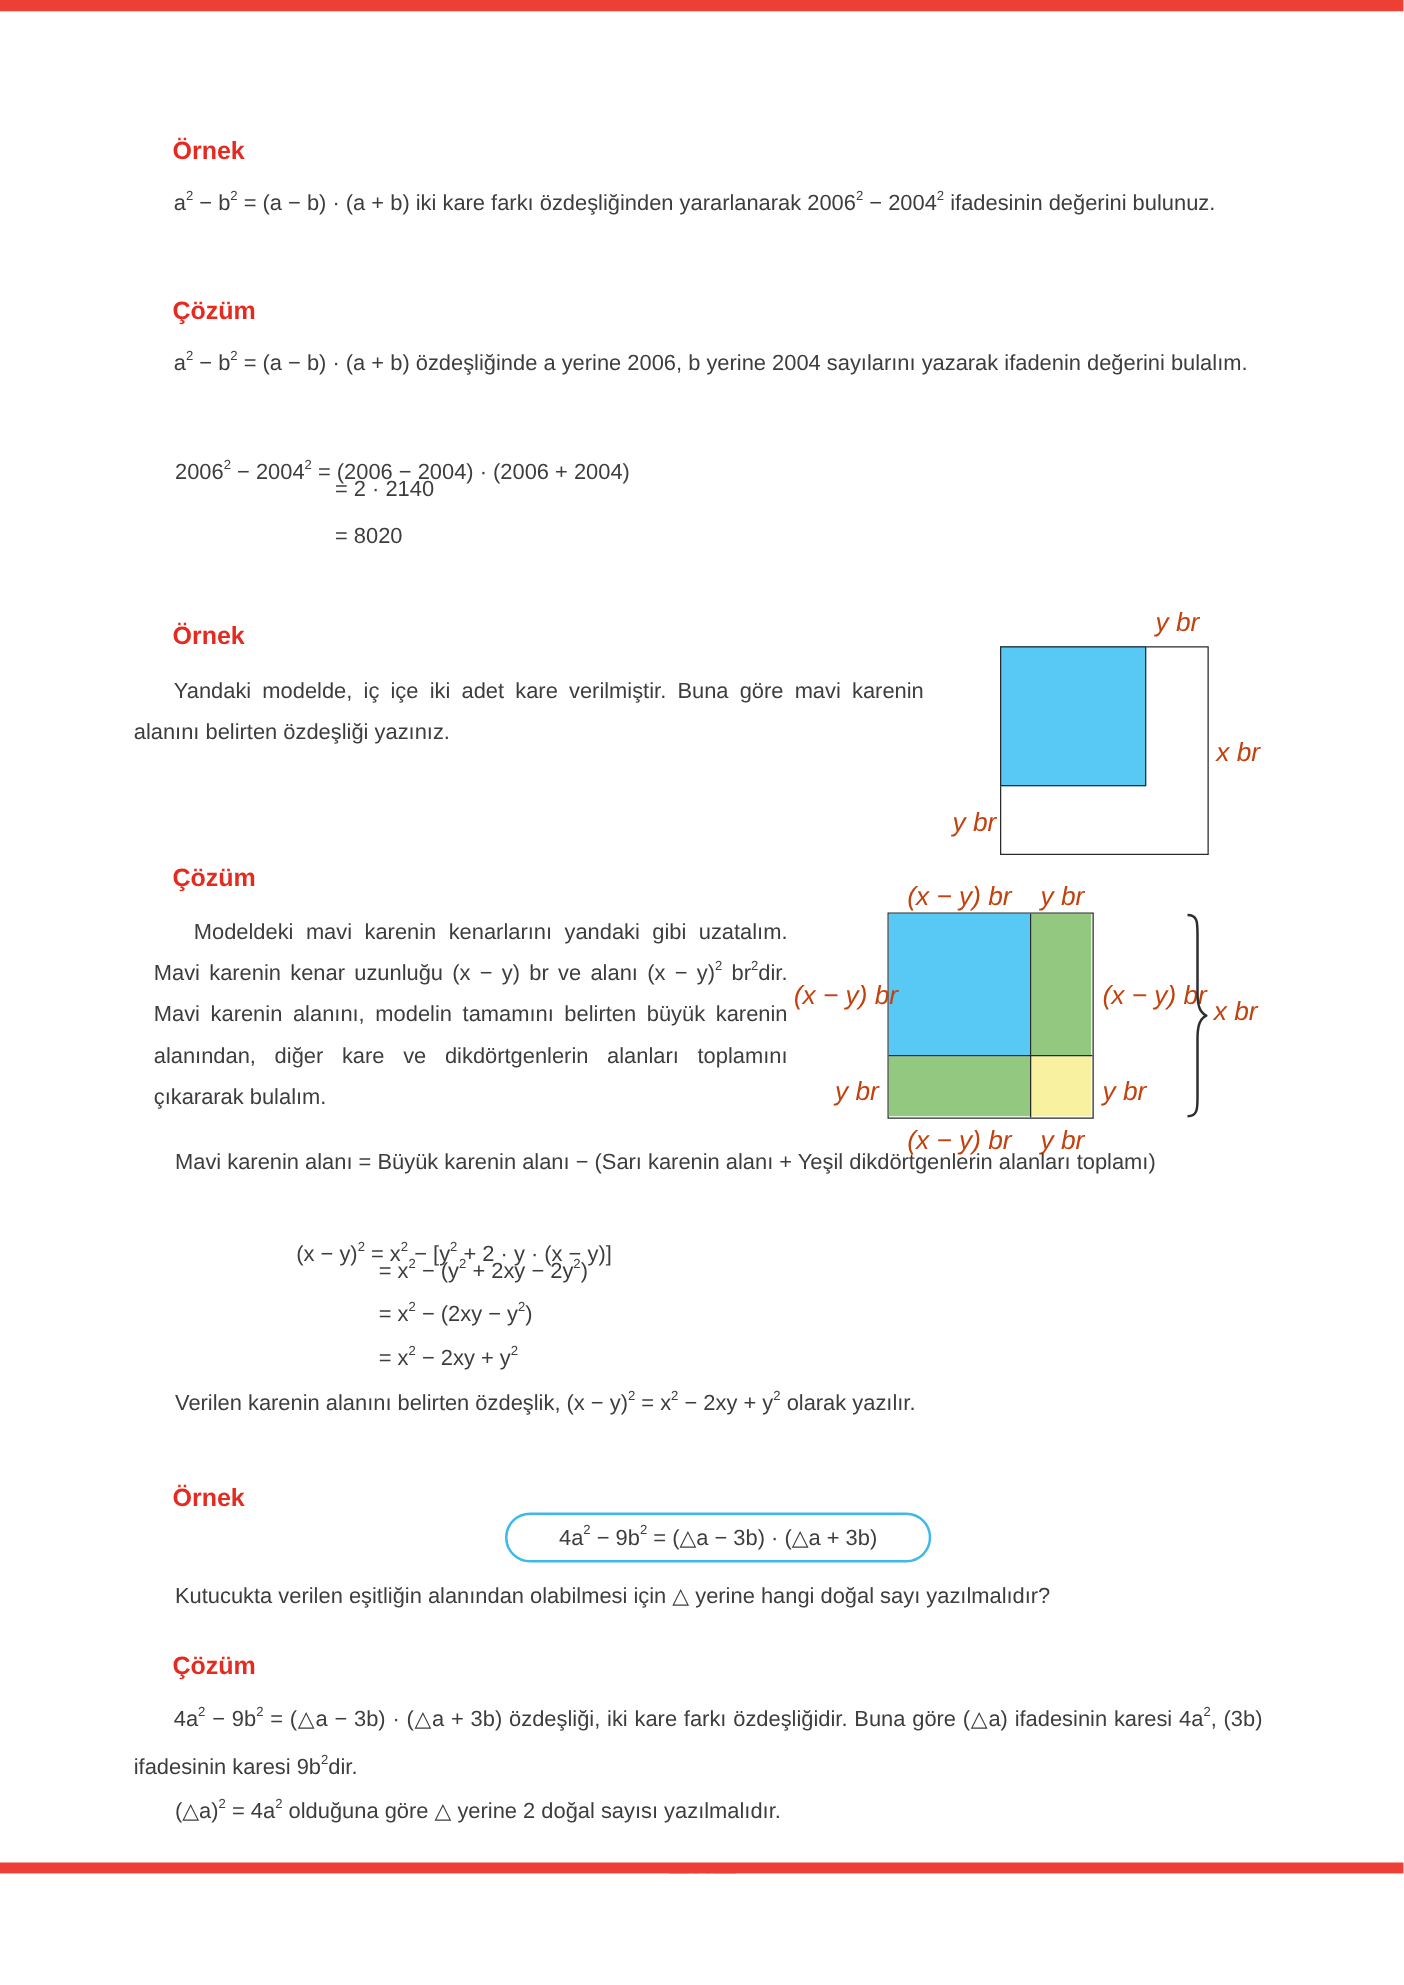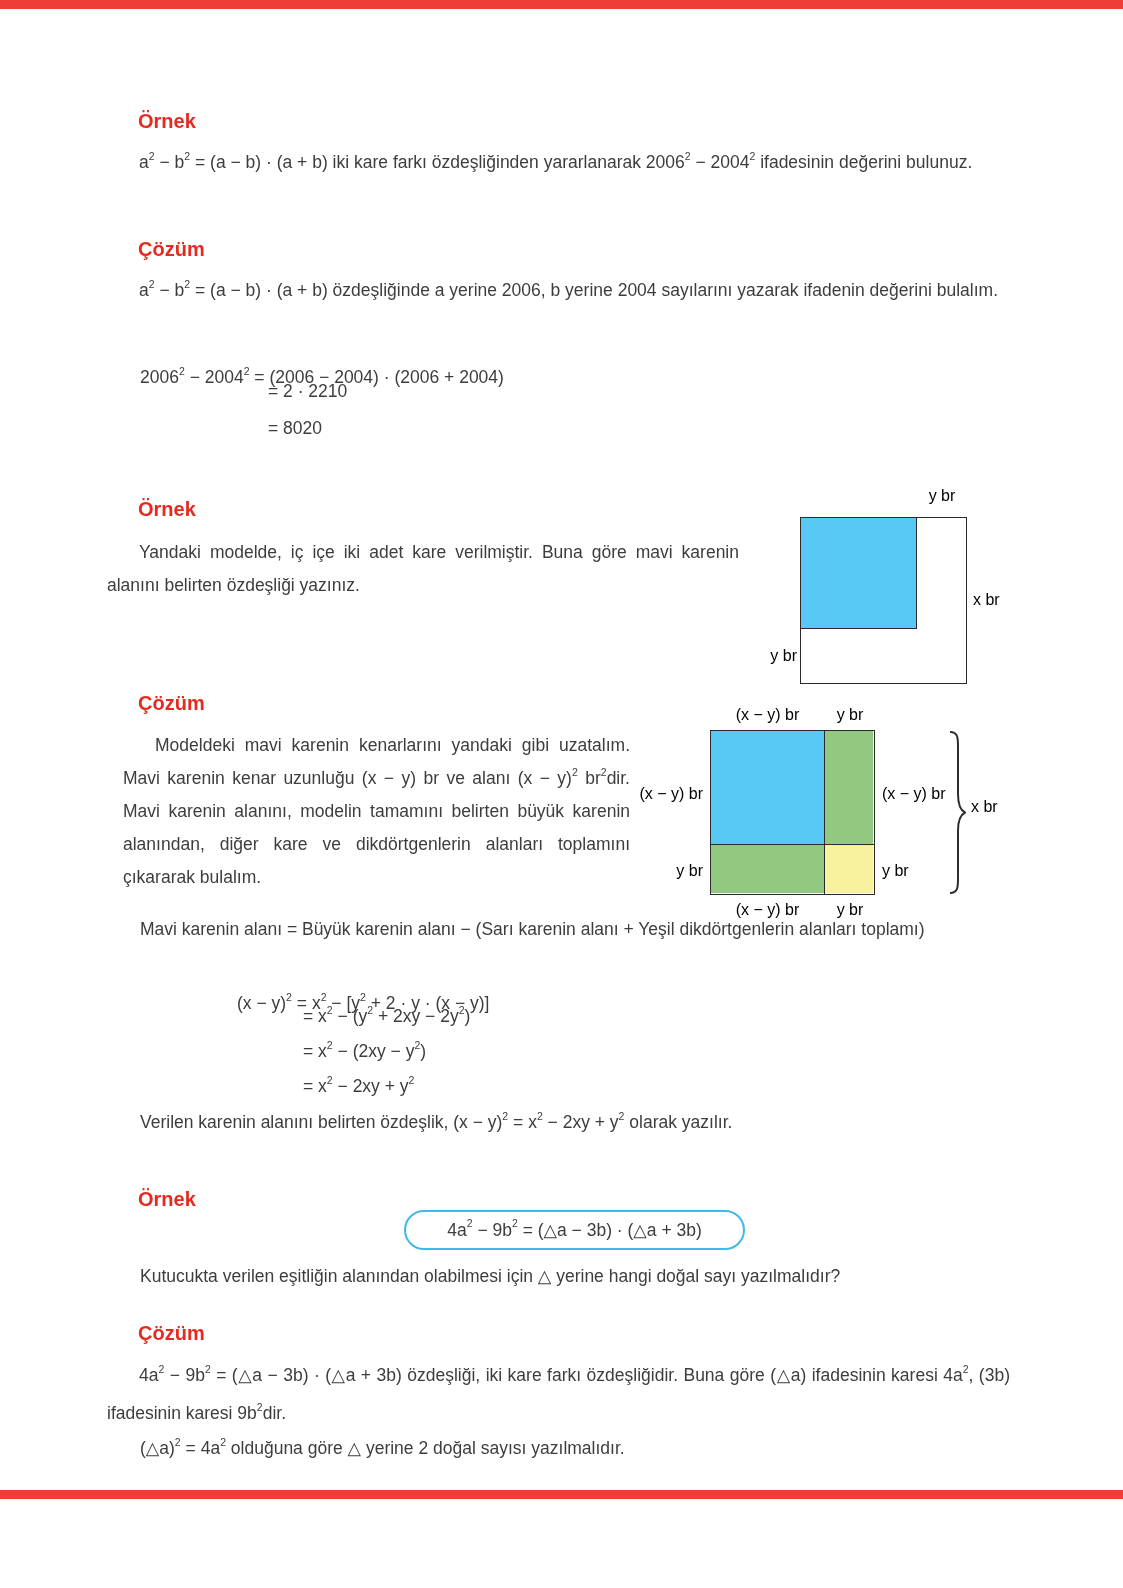--- a/index.html
+++ b/index.html
@@ -21,21 +21,21 @@
     text-align:justify; text-indent:32px; hyphens:auto;
   }
   .math { position:absolute; font-size:17.5px; white-space:nowrap; }
   sup { font-size:0.6em; line-height:0; position:relative; top:-0.15em; }
   .diagram { position:absolute; }
   .sq { position:absolute; background:#fff; border:1.5px solid #2a2a2a; }
   .fill-blue { background:var(--blue-fill,#58c8f5); }
   .cell { position:absolute; }
   .vdiv { position:absolute; top:0; width:0; height:100%; border-left:1.5px solid #2a2a2a; }
   .hdiv { position:absolute; left:0; height:0; width:100%; border-top:1.5px solid #2a2a2a; }
-  .dlabel { position:absolute; font-size:16px; white-space:nowrap; color:#000000; }
+  .dlabel { position:absolute; font-size:21px; white-space:nowrap; color:#c2410c;font-style:italic; }
   .brace { position:absolute; }
   .eq-box {
     position:absolute; width:341px; height:40px;
     border:2.5px solid var(--box-border,#3fb9e9); border-radius:20px;
     display:flex; align-items:center; justify-content:center;
     font-size:17.5px; background:#fff;
   }
   .page-badge {
     position:absolute; left:50%; top:1491px; transform:translateX(-50%);
     background:var(--page-badge,#f7941d); color:#fff; font-weight:bold;
@@ -48,21 +48,21 @@
 <div class="page">
   <div class="strip top"></div>
 
   <h2 class="heading" style="left:138px; top:110px;">Örnek</h2>
   <p class="para" style="left:107px; top:146px; width:903px;">a<sup>2</sup> − b<sup>2</sup> = (a − b) · (a + b) iki kare farkı özdeşliğinden yararlanarak 2006<sup>2</sup> − 2004<sup>2</sup> ifadesinin değerini bulunuz.</p>
 
   <h2 class="heading" style="left:138px; top:238px;">Çözüm</h2>
   <p class="para" style="left:107px; top:274px; width:903px;">a<sup>2</sup> − b<sup>2</sup> = (a − b) · (a + b) özdeşliğinde a yerine 2006, b yerine 2004 sayılarını yazarak ifadenin değerini bulalım.</p>
 
   <div class="math" style="left:140px; top:343px;margin-top:24px;">2006<sup>2</sup> − 2004<sup>2</sup> = (2006 − 2004) · (2006 + 2004)</div>
-  <div class="math" style="left:268px; top:381px;">= 2 · 2210</div>
+  <div class="math" style="left:268px; top:381px;">= 2 · 2140</div>
   <div class="math" style="left:268px; top:418px;">= 8020</div>
 
   <h2 class="heading" style="left:138px; top:498px;">Örnek</h2>
   <p class="para" style="left:107px; top:536px; width:632px;">Yandaki modelde, iç içe iki adet kare verilmiştir. Buna göre mavi karenin alanını belirten özdeşliği yazınız.</p>
 
   <div class="diagram" style="left:755px; top:485px; width:270px; height:215px;">
     <div class="sq" style="left:45px; top:32px; width:167px; height:167px;"></div>
     <div class="sq fill-blue" style="left:45px; top:32px; width:117px; height:112px;"></div>
     <span class="dlabel" style="left:162px; top:2px; width:50px; text-align:center;">y br</span>
     <span class="dlabel" style="left:218px; top:106px;">x br</span>

